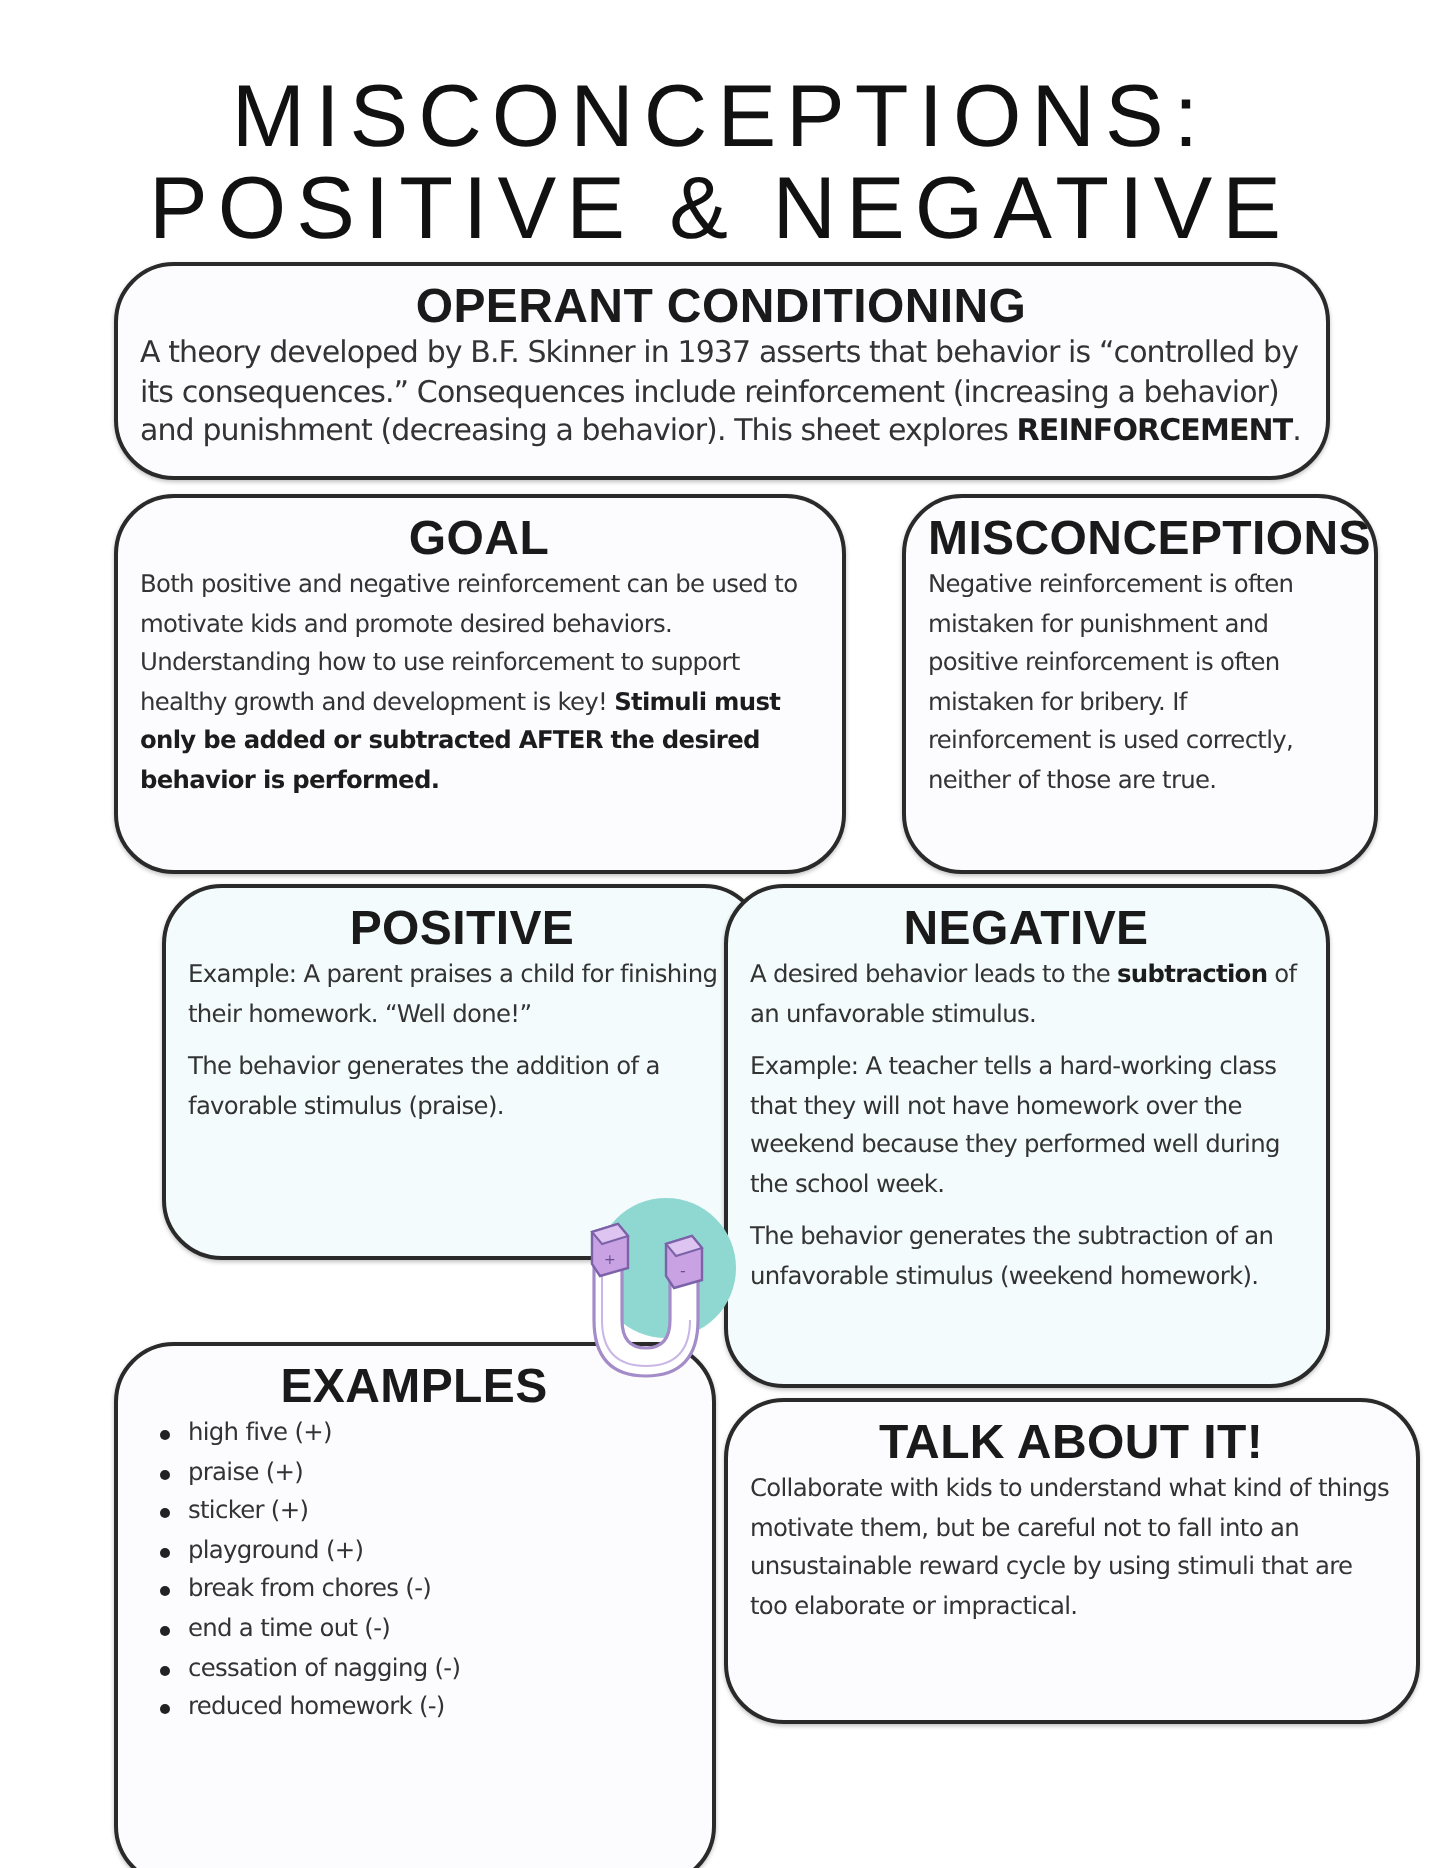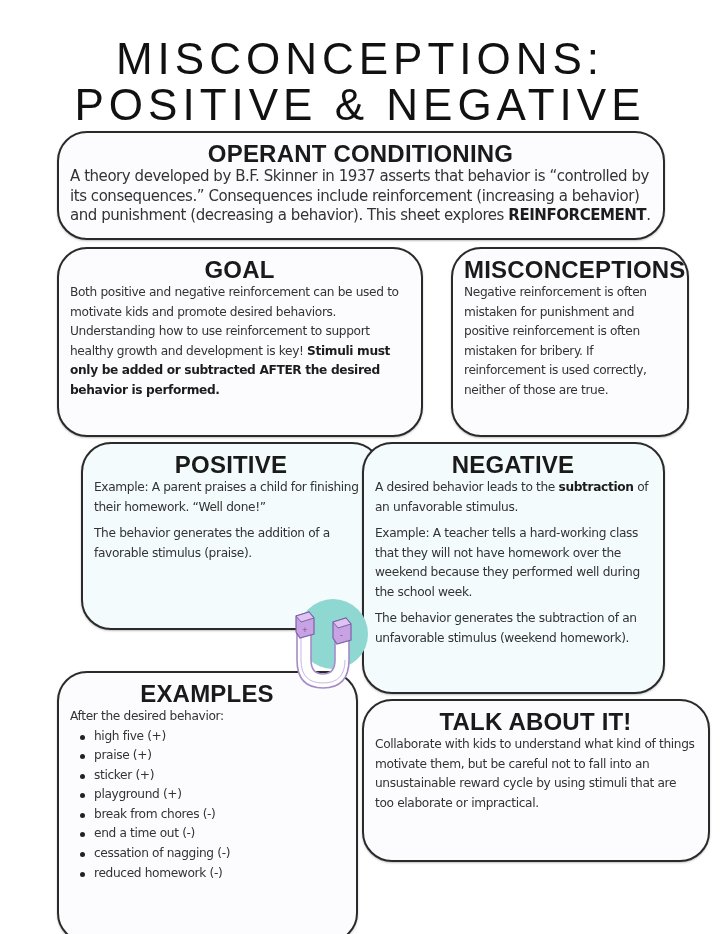--- a/index.html
+++ b/index.html
@@ -79,21 +79,20 @@
 
 <section class="box tint" id="box-neg">
   <h2>NEGATIVE</h2>
   <p><span>A desired behavior leads to the </span><b>subtraction</b><span> of an unfavorable stimulus.</span></p>
   <p>Example: A teacher tells a hard-working class that they will not have homework over the weekend because they performed well during the school week.</p>
   <p>The behavior generates the subtraction of an unfavorable stimulus (weekend homework).</p>
 </section>
 
 <section class="box" id="box-ex">
   <h2>EXAMPLES</h2>
-  <div class="lead">After the desired behavior:</div>
   <ul>
     <li>high five (+)</li>
     <li>praise (+)</li>
     <li>sticker (+)</li>
     <li>playground (+)</li>
     <li>break from chores (-)</li>
     <li>end a time out (-)</li>
     <li>cessation of nagging (-)</li>
     <li>reduced homework (-)</li>
   </ul>

